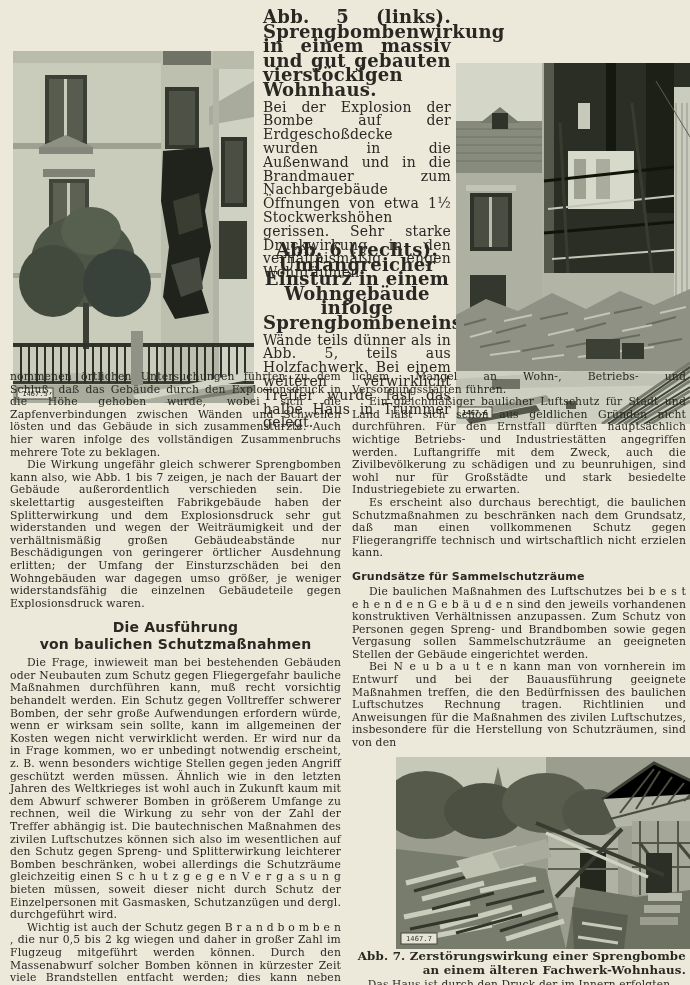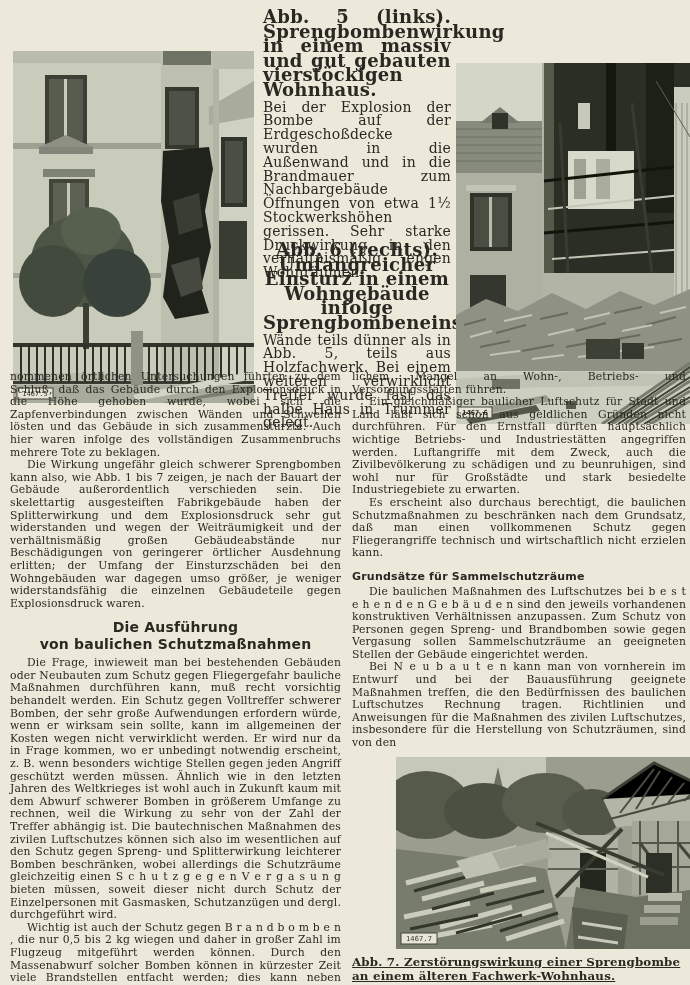--- a/index.html
+++ b/index.html
@@ -44,21 +44,21 @@
   }
   .h2{
     font-family:"DejaVu Sans","Liberation Sans",sans-serif;
     font-weight:bold;font-size:11px;line-height:14px;
     text-align:left;margin:10px 0 2px 0;letter-spacing:.2px;
   }
   
   .fig7wrap{margin-top:7px;line-height:0;}
   .fig7cap-lead{
     font-weight:bold;font-size:11.8px;line-height:14px;
-    text-align:left;margin-top:6px;letter-spacing:.2px;text-decoration:underline;
+    text-align:right;letter-spacing:.2px;
   }
   .fig7cap-body{
     font-size:10.6px;line-height:12.4px;text-align:center;margin-top:1px;
     letter-spacing:.2px;
   }
 </style>
 </head>
 <body>
 
 <div class="page">

